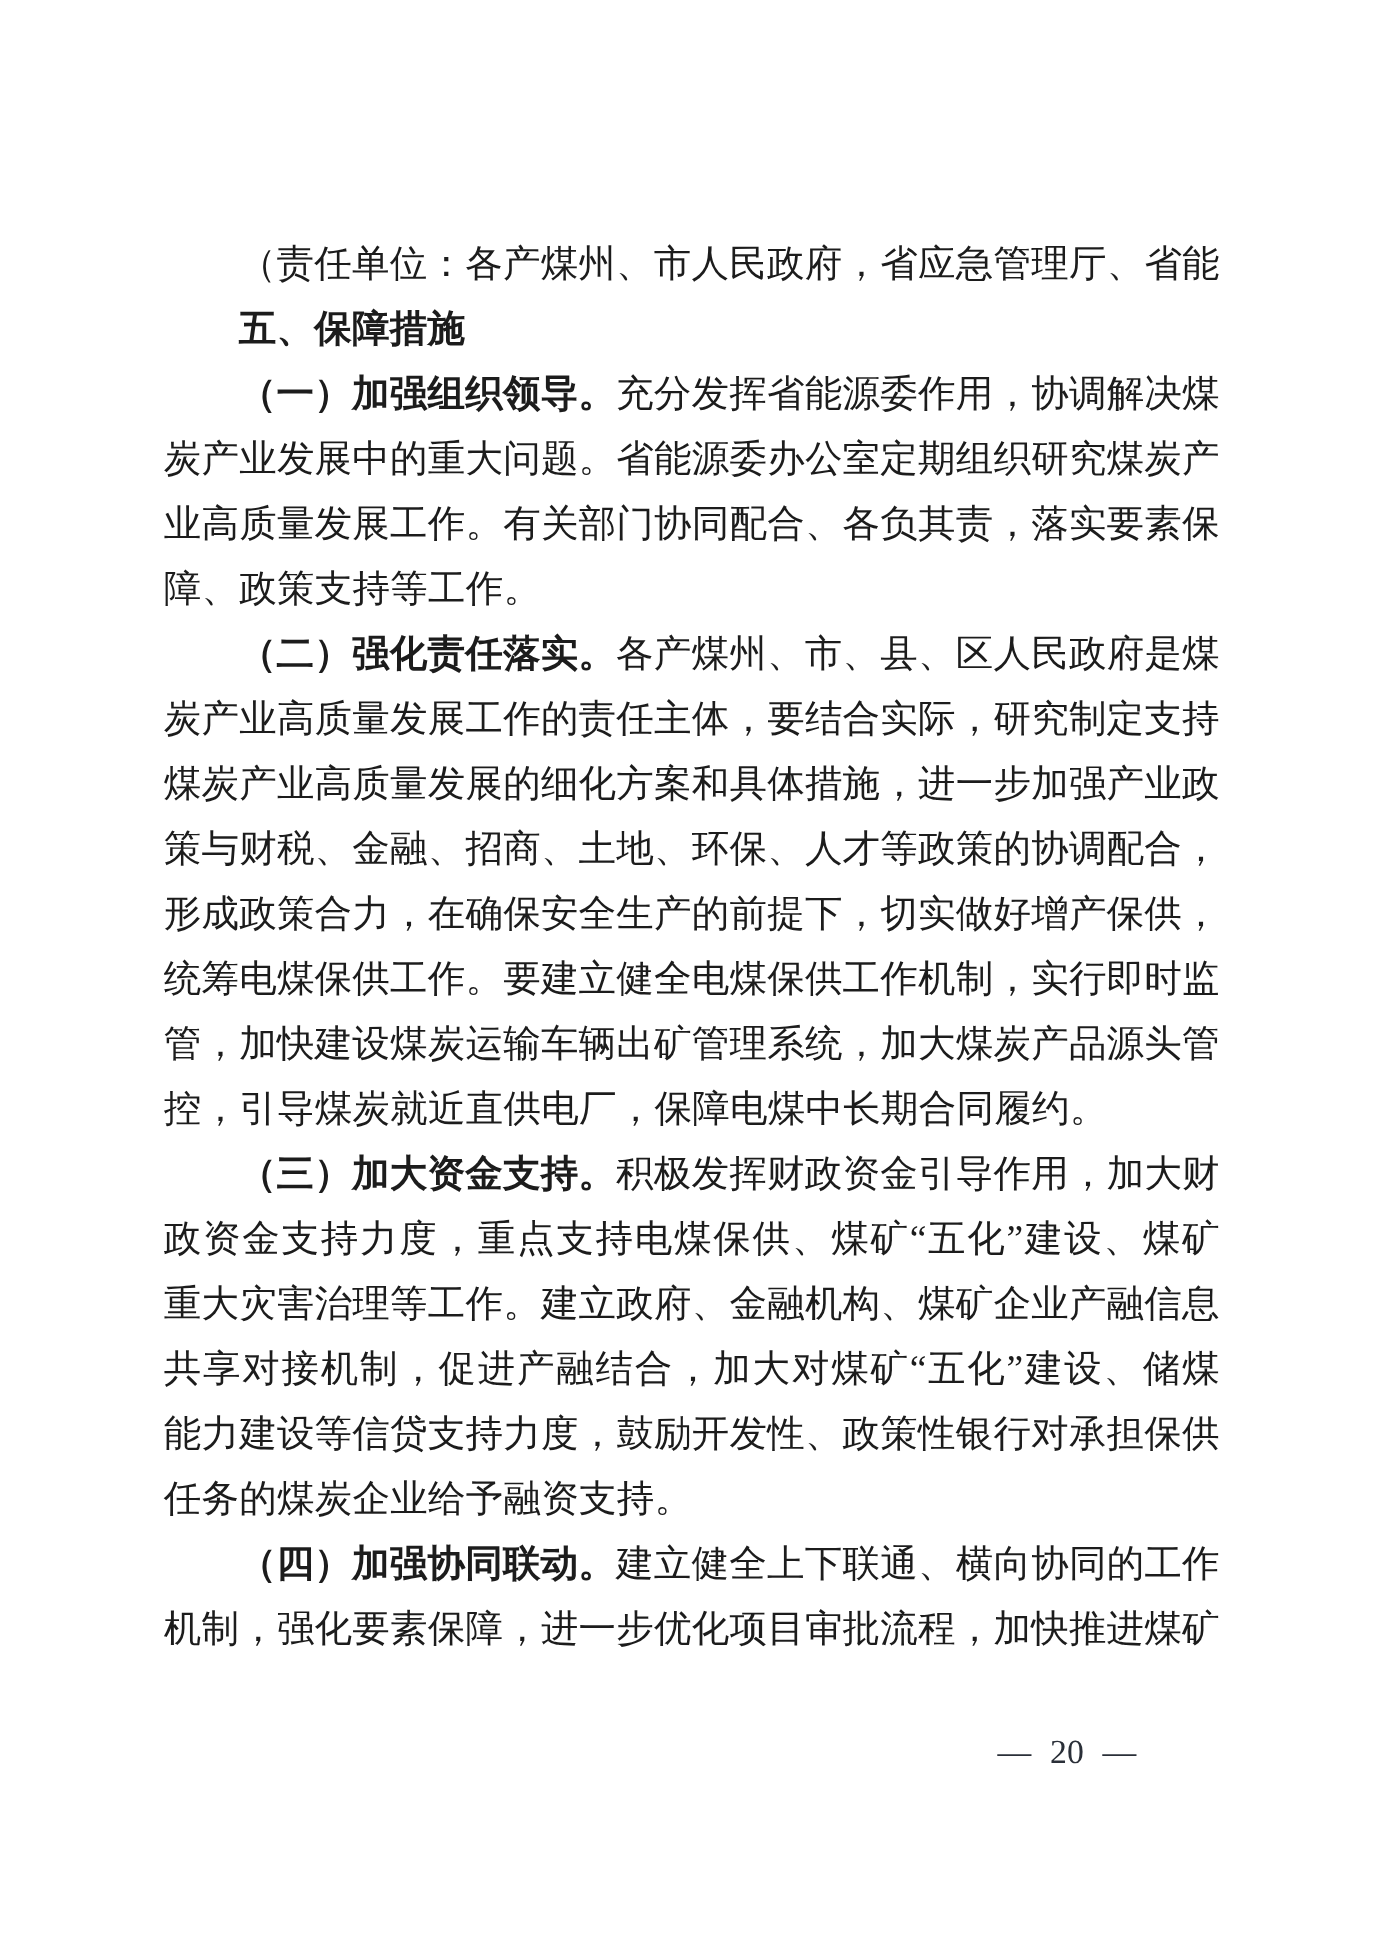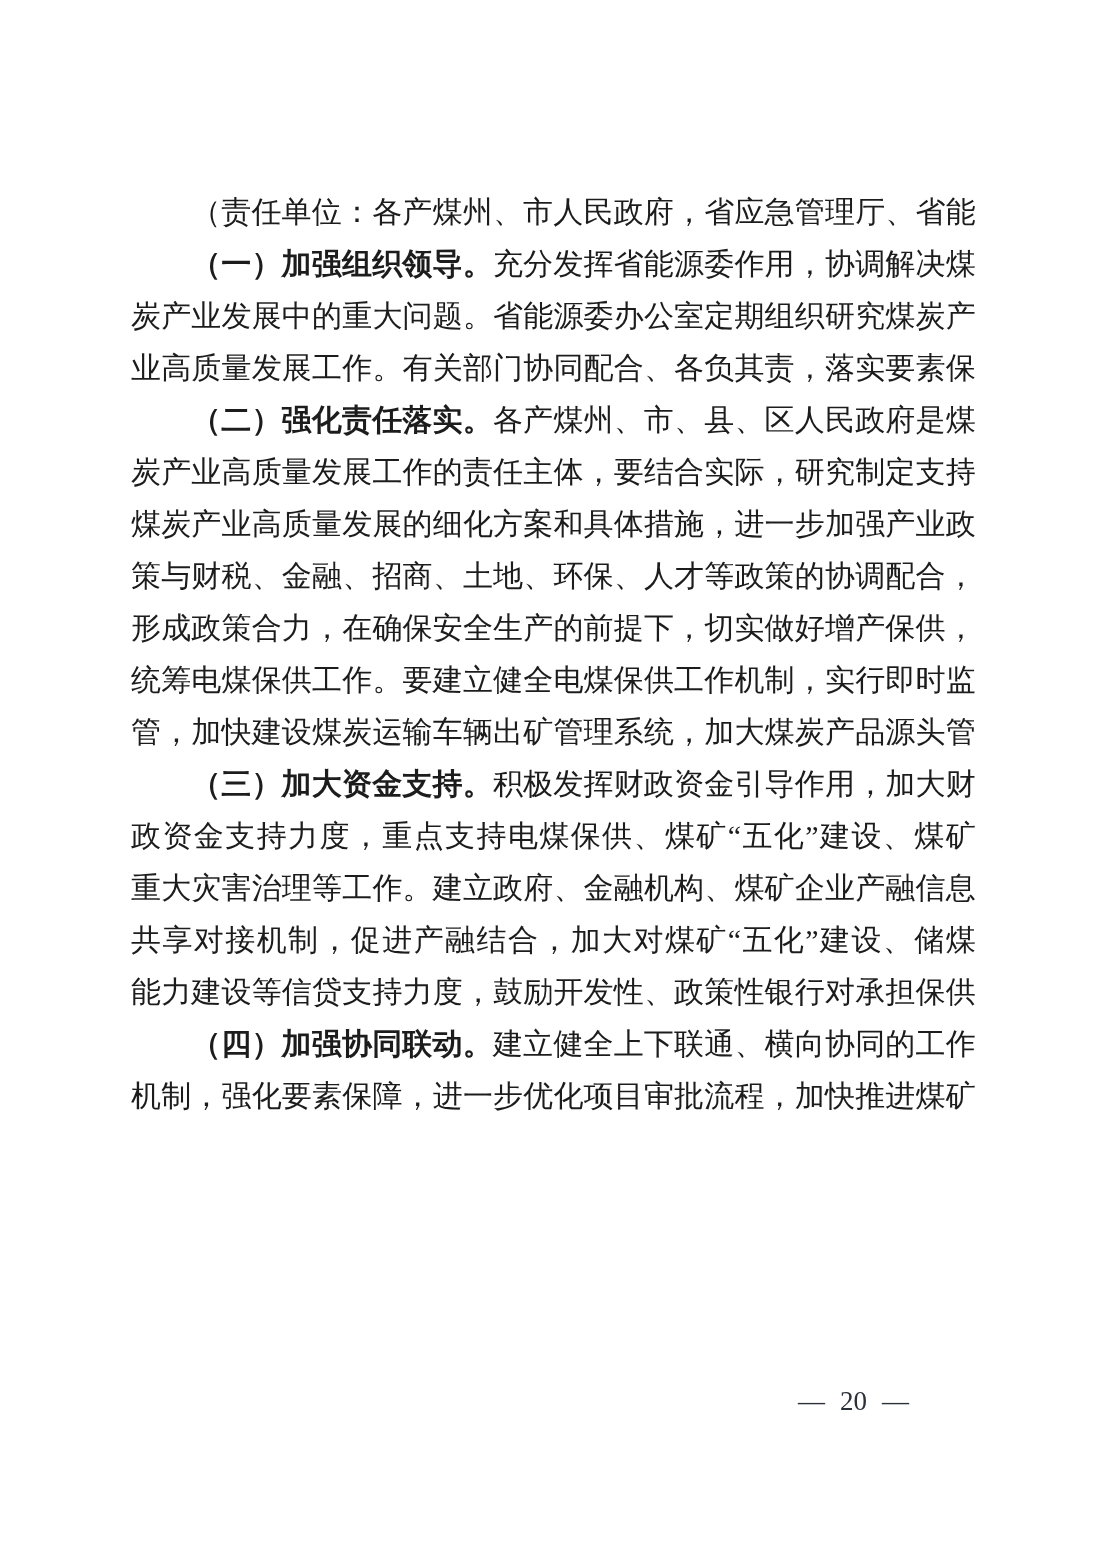--- a/index.html
+++ b/index.html
@@ -99,20 +99,23 @@
           <span class="ch">省</span>
           <span class="ch">应</span>
           <span class="ch">急</span>
           <span class="ch">管</span>
           <span class="ch">理</span>
           <span class="ch">厅</span>
           <span class="ch">、</span>
           <span class="ch">省</span>
           <span class="ch">能</span>
         </div>
+      </div>
+      <div class="paragraph">
+        <div class="line indent"><span class="b">五、保障措施</span></div>
       </div>
       <div class="paragraph">
         <div class="line justify indent">
           <span class="ch b">（</span>
           <span class="ch b">一</span>
           <span class="ch b">）</span>
           <span class="ch b">加</span>
           <span class="ch b">强</span>
           <span class="ch b">组</span>
           <span class="ch b">织</span>
@@ -189,20 +192,21 @@
           <span class="ch">负</span>
           <span class="ch">其</span>
           <span class="ch">责</span>
           <span class="ch">，</span>
           <span class="ch">落</span>
           <span class="ch">实</span>
           <span class="ch">要</span>
           <span class="ch">素</span>
           <span class="ch">保</span>
         </div>
+        <div class="line"><span>障、政策支持等工作。</span></div>
       </div>
       <div class="paragraph">
         <div class="line justify indent">
           <span class="ch b">（</span>
           <span class="ch b">二</span>
           <span class="ch b">）</span>
           <span class="ch b">强</span>
           <span class="ch b">化</span>
           <span class="ch b">责</span>
           <span class="ch b">任</span>
@@ -399,20 +403,21 @@
           <span class="ch">加</span>
           <span class="ch">大</span>
           <span class="ch">煤</span>
           <span class="ch">炭</span>
           <span class="ch">产</span>
           <span class="ch">品</span>
           <span class="ch">源</span>
           <span class="ch">头</span>
           <span class="ch">管</span>
         </div>
+        <div class="line"><span>控，引导煤炭就近直供电厂，保障电煤中长期合同履约。</span></div>
       </div>
       <div class="paragraph">
         <div class="line justify indent">
           <span class="ch b">（</span>
           <span class="ch b">三</span>
           <span class="ch b">）</span>
           <span class="ch b">加</span>
           <span class="ch b">大</span>
           <span class="ch b">资</span>
           <span class="ch b">金</span>
@@ -549,20 +554,21 @@
           <span class="ch">策</span>
           <span class="ch">性</span>
           <span class="ch">银</span>
           <span class="ch">行</span>
           <span class="ch">对</span>
           <span class="ch">承</span>
           <span class="ch">担</span>
           <span class="ch">保</span>
           <span class="ch">供</span>
         </div>
+        <div class="line"><span>任务的煤炭企业给予融资支持。</span></div>
       </div>
       <div class="paragraph">
         <div class="line justify indent">
           <span class="ch b">（</span>
           <span class="ch b">四</span>
           <span class="ch b">）</span>
           <span class="ch b">加</span>
           <span class="ch b">强</span>
           <span class="ch b">协</span>
           <span class="ch b">同</span>

